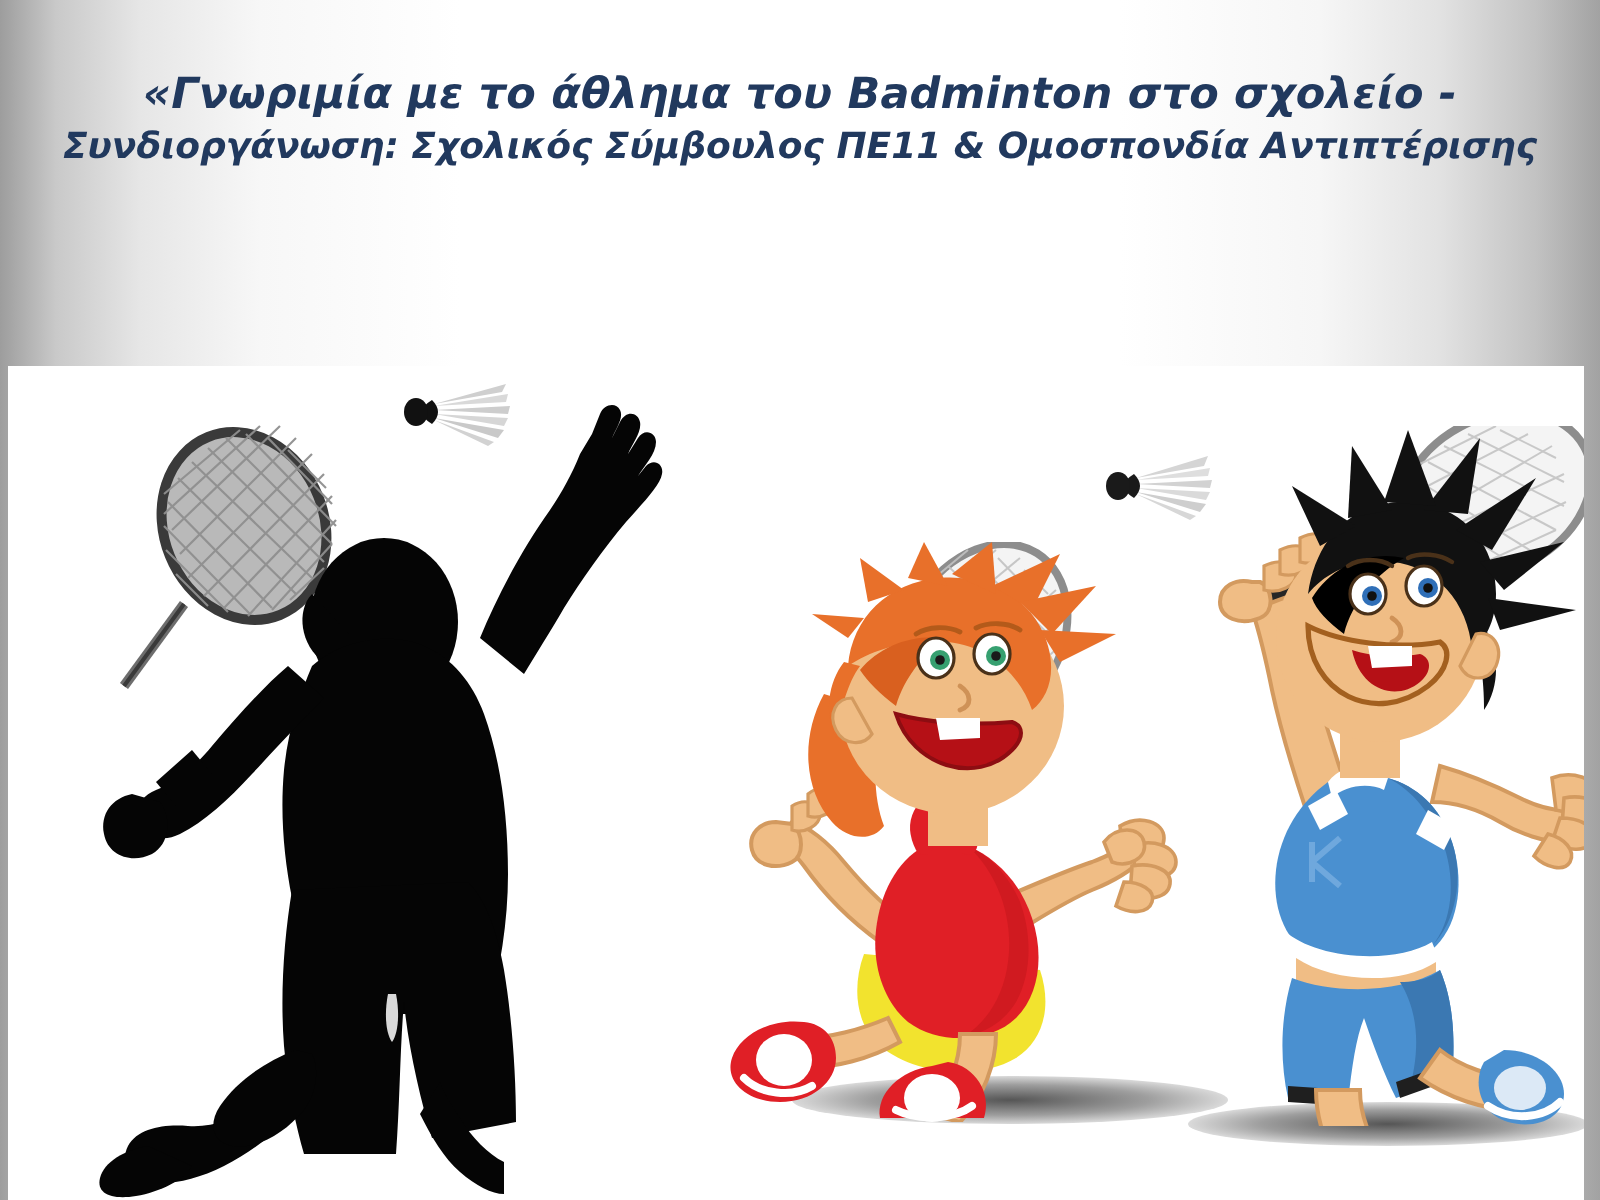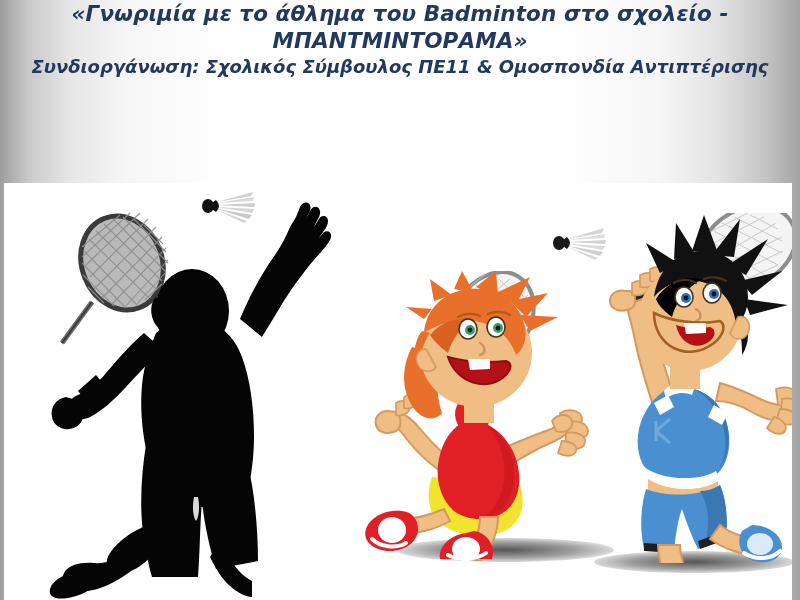--- a/index.html
+++ b/index.html
@@ -37,20 +37,21 @@
   
   .header {
     position: absolute;
     left: 0;
     top: 0;
     width: 800px;
     height: 183px;
     text-align: center;
     color: #21395e;
     box-sizing: border-box;
+    padding-top: 34px;
   }
   .title-line {
     font-family: "DejaVu Sans", "Liberation Sans", sans-serif;
     font-style: italic;
     font-weight: bold;
     font-size: 21.5px;
     line-height: 27px;
     letter-spacing: 0.1px;
     color: #21395e;
     white-space: nowrap;
@@ -89,21 +90,20 @@
 
   svg { display: block; }
 </style>
 </head>
 <body>
 
 <div class="slide">
 
   <div class="header">
     <div class="title-line">«Γνωριμία με το άθλημα του Badminton στο σχολείο -</div>
-    <div class="title-line">ΜΠΑΝΤΜΙΝΤΟΡΑΜΑ»</div>
     <div class="sub-line sm">Συνδιοργάνωση: Σχολικός Σύμβουλος ΠΕ11 &amp; Ομοσπονδία Αντιπτέρισης</div>
   </div>
 
   <div class="picture">
 
     <div class="shadow-ellipse" style="left:392px; top:355px; width:218px; height:24px;"></div>
     <div class="shadow-ellipse" style="left:590px; top:368px; width:200px; height:22px;"></div>
 
     <svg class="abs" style="left:191px; top:7px;" width="62" height="34" viewBox="0 0 62 34">
       <g>

